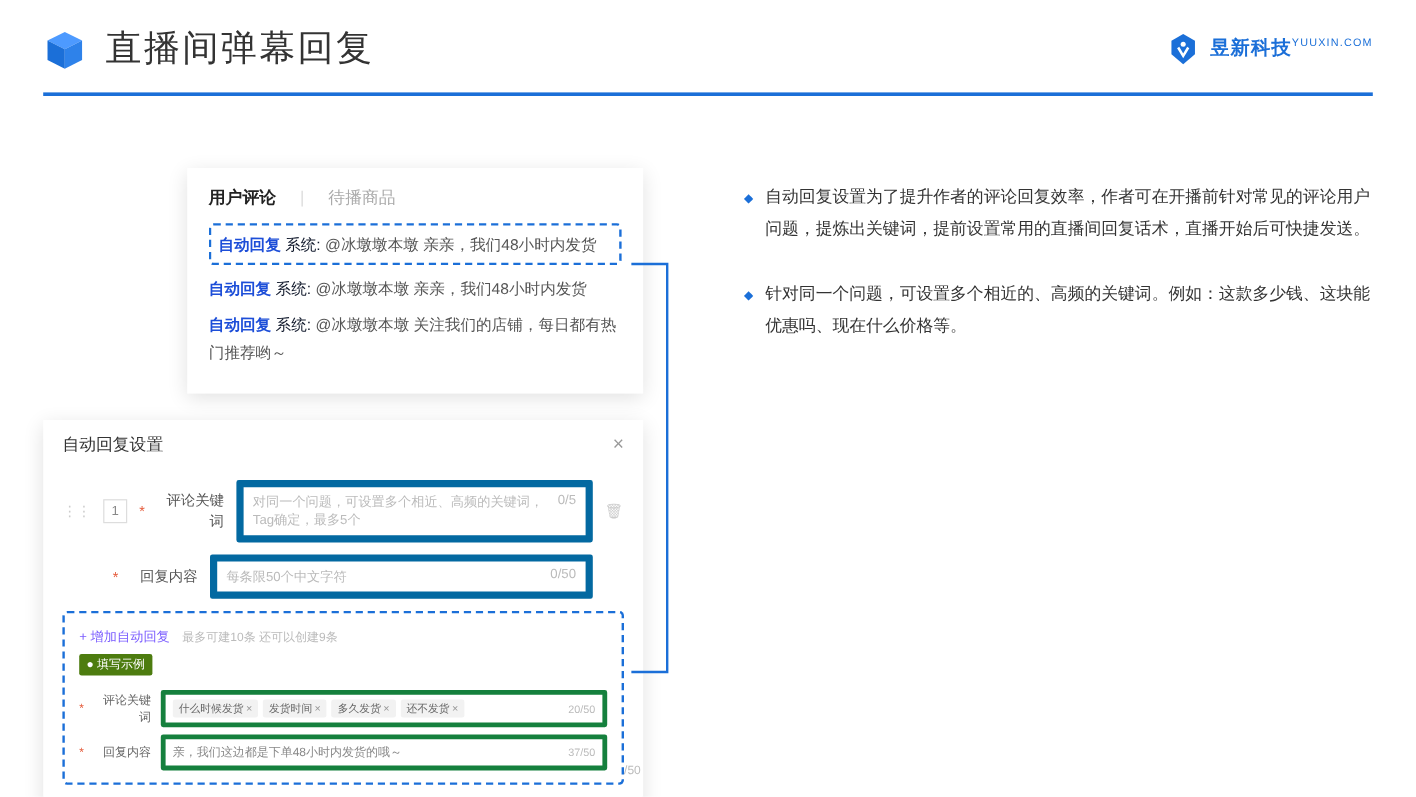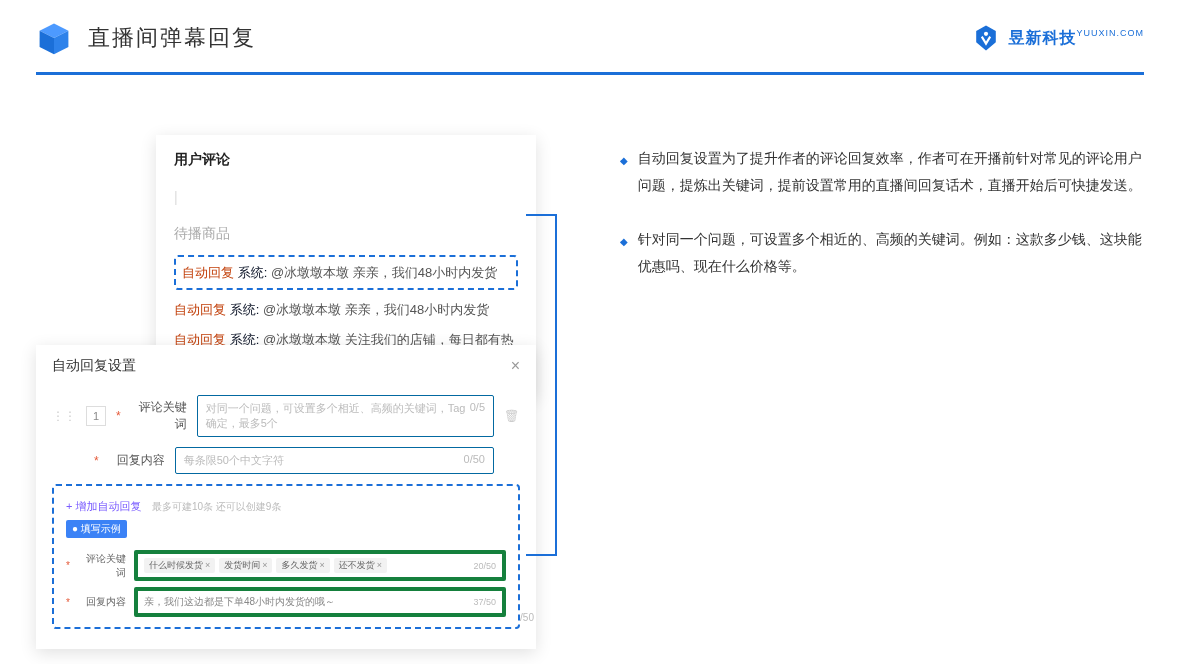--- a/index.html
+++ b/index.html
@@ -1,57 +1,57 @@
 <!DOCTYPE html>
 <html><head>
 <meta charset="utf-8">
 <style>
 * { box-sizing: border-box; margin: 0; padding: 0; }
 body { font-family: "Microsoft YaHei", "PingFang SC", sans-serif; background: #fff; width: 1180px; height: 664px; position: relative; }
 
 .header { display: flex; align-items: center; justify-content: space-between; padding: 20px 36px 8px 36px; }
 .title-wrap { display: flex; align-items: center; gap: 16px; }
 .cube-icon { width: 36px; height: 36px; }
-.page-title { font-size: 22px; font-weight: 500; color: #333; letter-spacing: 2px; }
+.page-title { font-size: 30px; font-weight: 500; color: #333; letter-spacing: 2px; }
 .brand { display: flex; align-items: center; gap: 8px; }
 .brand-text { display: flex; flex-direction: row; font-size: 12px; }
 .brand-cn { font-size: 16px; font-weight: 700; color: #1b6fd8; letter-spacing: 1px; }
 .brand-en { font-size: 9px; color: #1b6fd8; letter-spacing: 1px; }
 .divider { height: 3px; background: #1b6fd8; margin: 8px 36px 0 36px; }
 
 .content { display: flex; padding: 60px 36px 0 36px; gap: 60px; align-items: flex-start; }
 
 .left { position: relative; width: 500px; }
 
 .card-comment { position: absolute; left: 120px; top: 0; width: 380px; background: #fff; box-shadow: 0 4px 16px rgba(0,0,0,0.12); padding: 16px 18px; z-index: 1; }
-.tabs { display: flex; gap: 20px; font-size: 14px; margin-bottom: 12px; flex-direction: column; }
+.tabs { display: flex; gap: 20px; font-size: 14px; margin-bottom: 12px; }
 .tab-active { font-weight: 700; color: #222; }
 .tab { color: #aaa; }
 .tab-div { color: #ddd; }
 .comment-line { font-size: 13px; color: #555; line-height: 1.8; margin-bottom: 6px; }
-.auto-tag { color: #c2410c; font-weight: 400; }
+.auto-tag { color: #1d4ed8; font-weight: 700; }
 .sys { color: #0f172a; }
 .highlight-box { border: 2px dashed #1b6fd8; border-radius: 4px; padding: 4px 6px; margin-bottom: 8px; }
 
 .card-settings { position: absolute; left: 0; top: 210px; width: 500px; background: #fff; box-shadow: 0 4px 16px rgba(0,0,0,0.12); padding: 12px 16px 20px 16px; z-index: 2; }
 .settings-head { display: flex; justify-content: space-between; align-items: center; font-size: 14px; color: #333; margin-bottom: 20px; }
 .close { color: #999; cursor: pointer; font-size: 16px; }
 .form-row { display: flex; align-items: center; gap: 10px; font-size: 12px; margin-bottom: 10px; }
 .row-num { width: 20px; height: 20px; border: 1px solid #ddd; text-align: center; line-height: 18px; color: #888; font-size: 11px; }
 .drag { color: #ccc; font-size: 12px; }
 .req { color: #e55a3a; }
 .label { color: #555; width: 56px; text-align: right; }
-.inp { flex: 1; border: 1px solid #0369a1; border-radius: 2px; padding: 5px 8px; font-size: 11px; color: #bbb; display: flex; justify-content: space-between; }
+.inp { flex: 1; border: 6px solid #0369a1; border-radius: 2px; padding: 5px 8px; font-size: 11px; color: #bbb; display: flex; justify-content: space-between; }
 .inp .cnt { color: #bbb; }
 .trash { color: #ccc; width: 16px; }
 
 .example-block { border: 2px dashed #1b6fd8; border-radius: 4px; padding: 10px 12px; margin-top: 10px; }
 .add-link { color: #7a5cff; font-size: 11px; }
 .add-hint { color: #bbb; font-size: 10px; margin-left: 6px; }
-.badge { display: inline-block; background: #3b82f6; color: #fff; font-size: 10px; padding: 2px 6px; border-radius: 2px; margin: 6px 0; }
+.badge { display: inline-block; background: #4d7c0f; color: #fff; font-size: 10px; padding: 2px 6px; border-radius: 2px; margin: 6px 0; }
 .ex-row { display: flex; align-items: center; gap: 8px; font-size: 10px; margin-top: 6px; }
 .ex-label { color: #666; width: 48px; text-align: right; }
 .ex-inp { flex: 1; border: 4px solid #15803d; border-radius: 2px; padding: 4px 6px; color: #888; display: flex; justify-content: space-between; align-items: center; gap: 4px; flex-wrap: wrap; }
 .tag { background: #f2f2f2; padding: 1px 5px; border-radius: 2px; color: #666; font-size: 9px; }
 .tag .x { color: #999; margin-left: 2px; }
 .ex-cnt { color: #bbb; font-size: 9px; margin-left: auto; }
 .outer-cnt { color: #bbb; font-size: 10px; position: absolute; right: 2px; bottom: 26px; }
 
 .connector { position: absolute; z-index: 3; pointer-events: none; }
 

